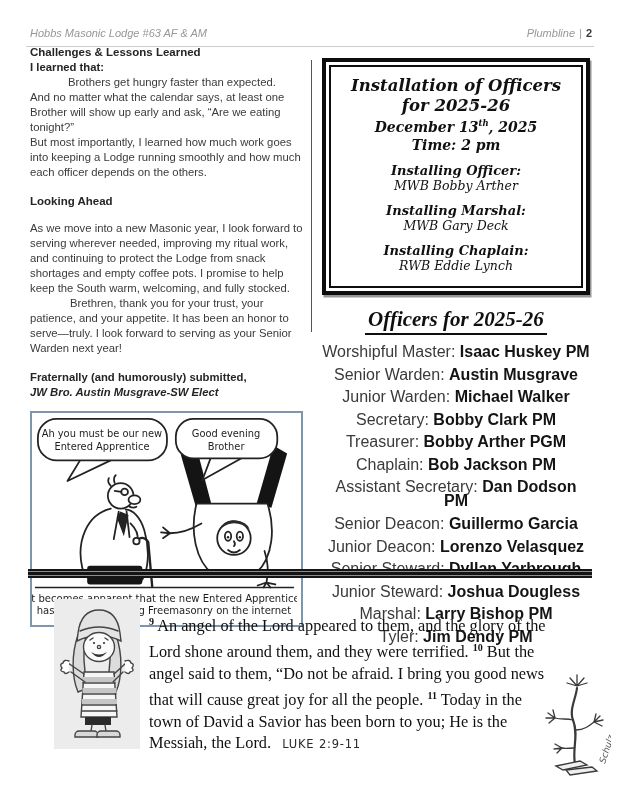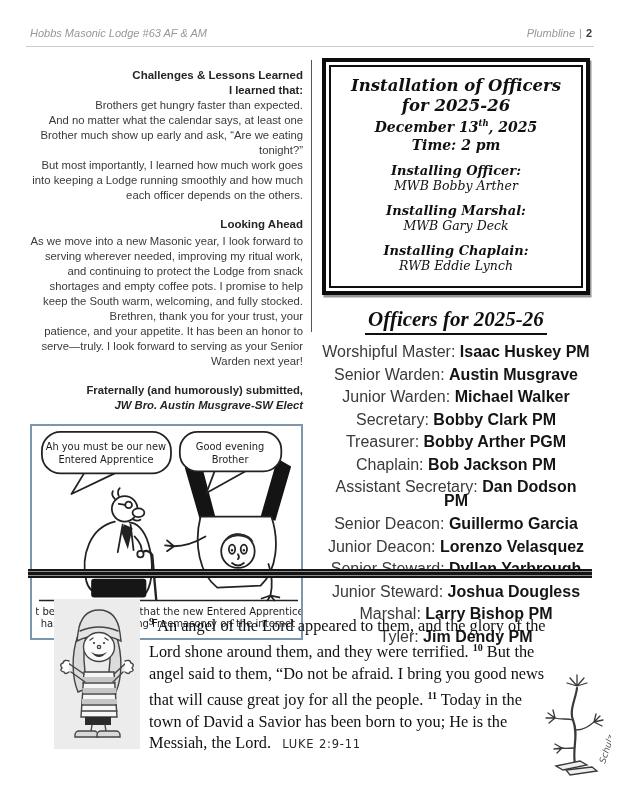--- a/index.html
+++ b/index.html
@@ -5,21 +5,21 @@
   html,body{margin:0;padding:0;background:#fff;}
   .page{position:relative;width:618px;height:800px;background:#ffffff;overflow:hidden;
         font-family:"Liberation Sans",sans-serif;color:#333;}
   
   .header{position:absolute;top:27px;left:30px;right:26px;display:flex;
           justify-content:space-between;font-size:11px;font-style:italic;color:#979797;align-items:flex-end;}
   .header .pagenum{font-style:normal;font-weight:700;color:#3c3c3c;margin-left:4px;}
   .header .sep{margin-left:4px;color:#9a9a9a;}
   .header-rule{position:absolute;top:46px;left:26px;right:24px;border-top:1px solid #cccccc;}
   
-  .col-left{position:absolute;left:30px;top:68px;width:273px;font-size:11.3px;line-height:15px;color:#3a3a3a;text-align:right;}
+  .col-left{position:absolute;left:30px;top:45px;width:273px;font-size:11.3px;line-height:15px;color:#3a3a3a;}
   .col-divider{position:absolute;left:311px;top:60px;width:1px;height:272px;background:#555;}
   .col-right{position:absolute;left:322px;top:58px;width:268px;}
   .sec-title{font-weight:700;font-size:11.5px;color:#252525;margin:0 0 14px 0;}
   .b{font-weight:700;color:#252525;}
   .p0{margin:0;}
   .indent-line{padding-left:38px;}
   .gap{height:14px;}
   .indent-para{text-indent:40px;margin:0;}
   .signoff1{font-weight:700;color:#252525;margin-top:14px;}
   .signoff2{font-weight:700;font-style:italic;color:#252525;}
@@ -64,24 +64,24 @@
     <span>
       <span>Plumbline</span><span class="sep">|</span><span class="pagenum">2</span>
     </span>
   </div>
   <div class="header-rule"></div>
 
   <div class="col-left">
     <p class="sec-title p0">Challenges &amp; Lessons Learned</p>
     <p class="p0 b">I learned that:</p>
     <div class="indent-line">Brothers get hungry faster than expected.</div>
-    <p class="p0">And no matter what the calendar says, at least one Brother much show up early and ask, “Are we eating tonight?”</p>
+    <p class="p0">And no matter what the calendar says, at least one Brother will show up early and ask, “Are we eating tonight?”</p>
     <p class="p0">But most importantly, I learned how much work goes into keeping a Lodge running smoothly and how much each officer depends on the others.</p>
     <div class="gap"></div>
-    <p class="sec-title p0" style="margin-bottom:2px;">Looking Ahead</p>
+    <p class="sec-title p0" style="margin-bottom:12px;">Looking Ahead</p>
     <p class="p0">As we move into a new Masonic year, I look forward to serving wherever needed, improving my ritual work, and continuing to protect the Lodge from snack shortages and empty coffee pots. I promise to help keep the South warm, welcoming, and fully stocked.</p>
     <p class="indent-para">Brethren, thank you for your trust, your patience, and your appetite. It has been an honor to serve—truly. I look forward to serving as your Senior Warden next year!</p>
     <p class="signoff1 p0">Fraternally (and humorously) submitted,</p>
     <p class="signoff2 p0">JW Bro. Austin Musgrave-SW Elect</p>
 
     <div class="cartoon">
       <svg width="265" height="208" viewBox="0 0 269 211">
         <rect x="0" y="0" width="269" height="211" fill="#ffffff"></rect>
 
         <line x1="3" y1="177" x2="266" y2="177" stroke="#222" stroke-width="1.6"></line>

